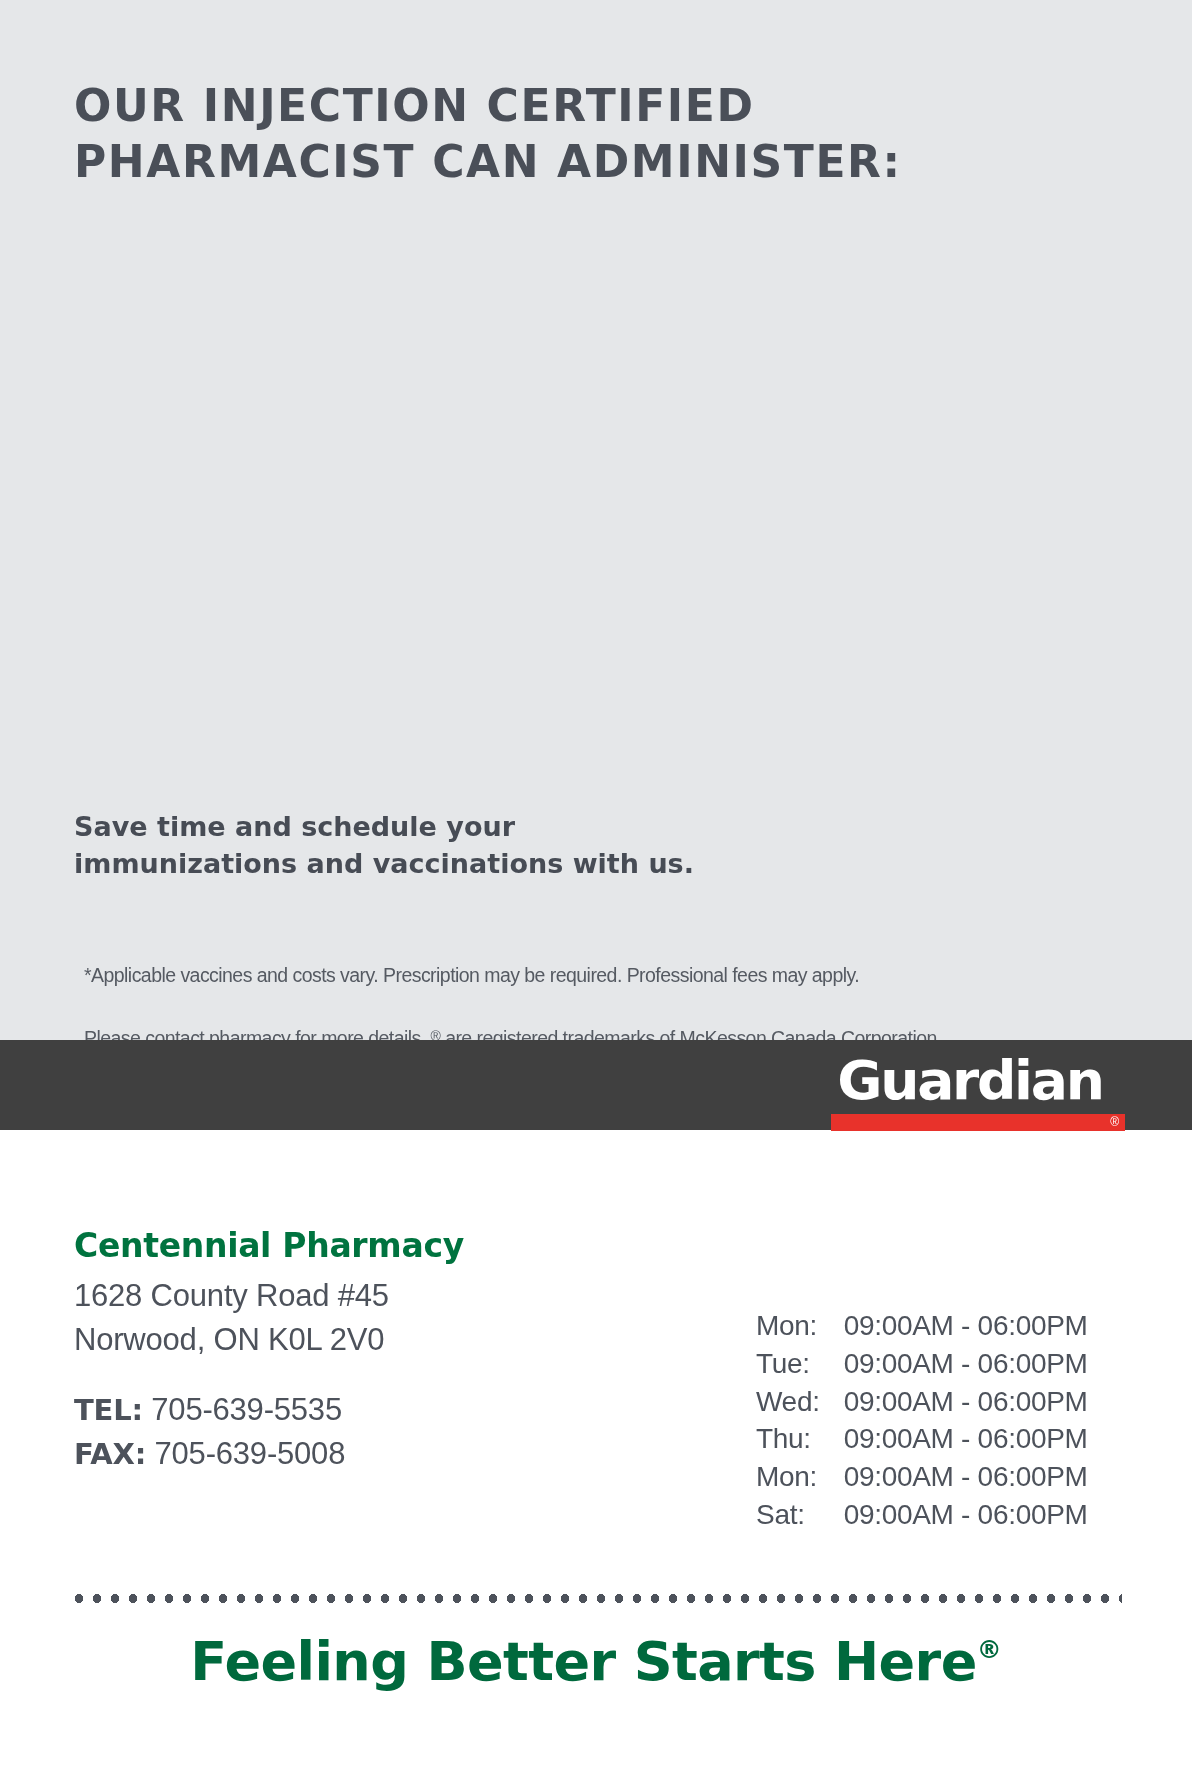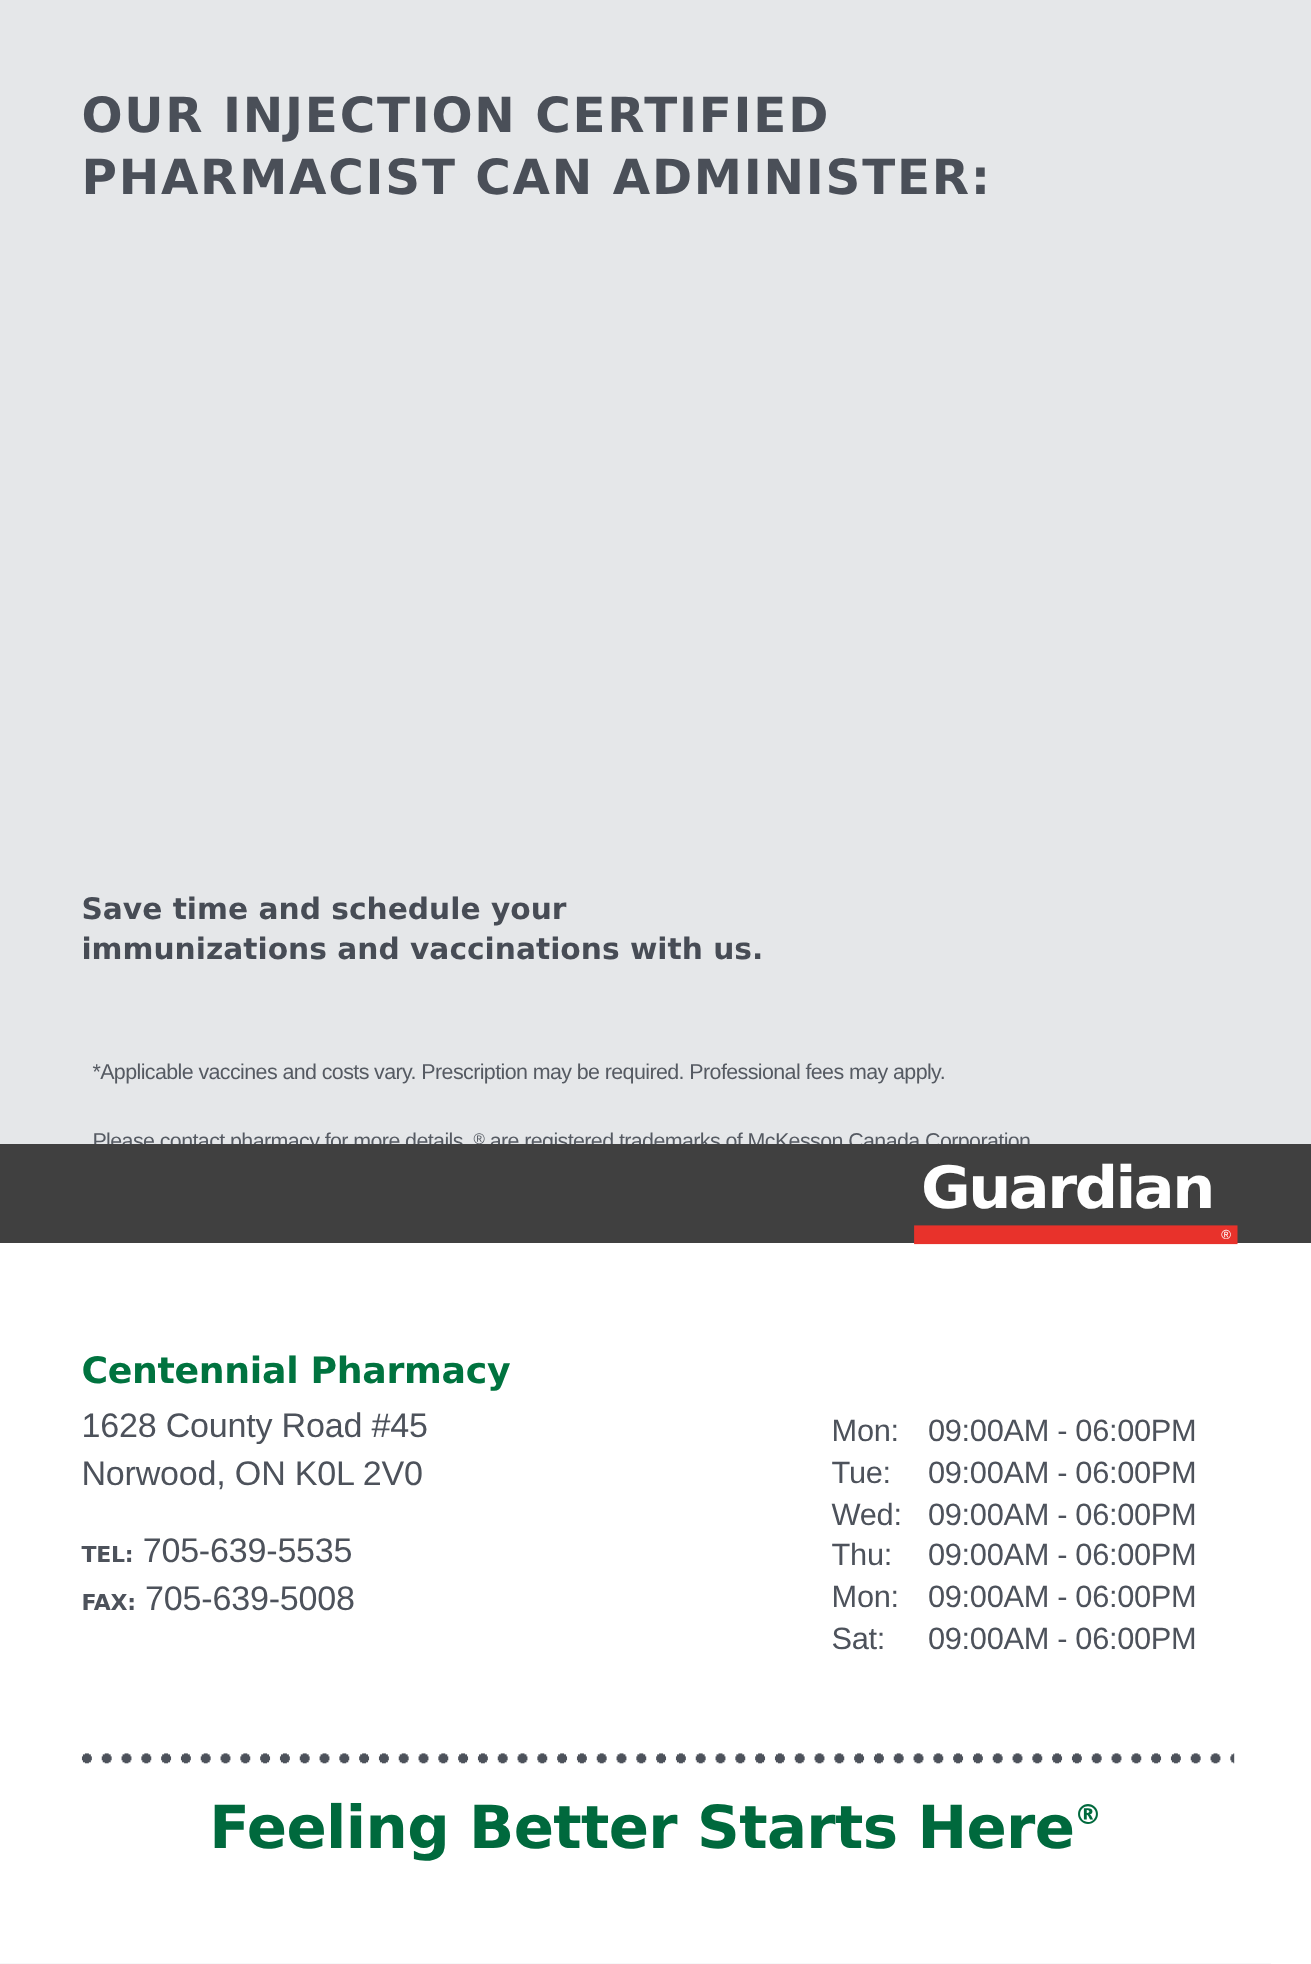--- a/index.html
+++ b/index.html
@@ -160,32 +160,33 @@
     margin-top: 26px;
     font-family: "Liberation Sans", sans-serif;
     font-size: 31px;
     line-height: 1.42;
     letter-spacing: -0.2px;
     color: #4d525b;
   }
   .store-contact .lbl {
     font-family: "DejaVu Sans", sans-serif;
     font-weight: bold;
-    font-size: 20px;
+    font-size: 29px;
     letter-spacing: -0.2px;
   }
 
   
   .hours-block {
     position: absolute;
     left: 756px;
     top: 140px;
   }
   .hours-table {
     border-collapse: collapse;
+    margin-top: 25px;
   }
   .hours-table td {
     font-family: "Liberation Sans", sans-serif;
     font-size: 28px;
     line-height: 1.35;
     letter-spacing: -0.3px;
     color: #4d525b;
     padding: 0;
     vertical-align: top;
     white-space: nowrap;

